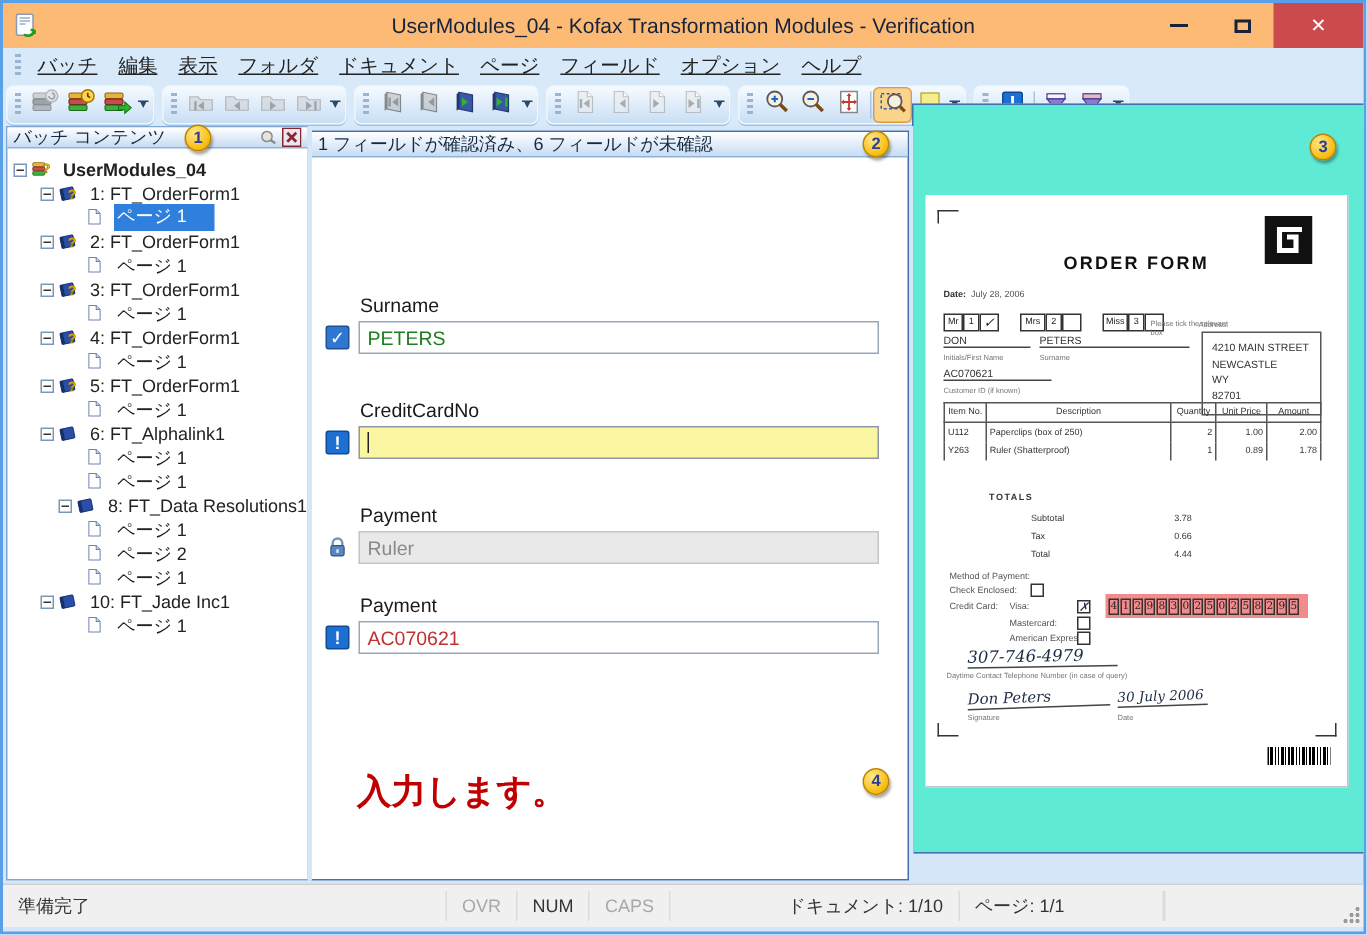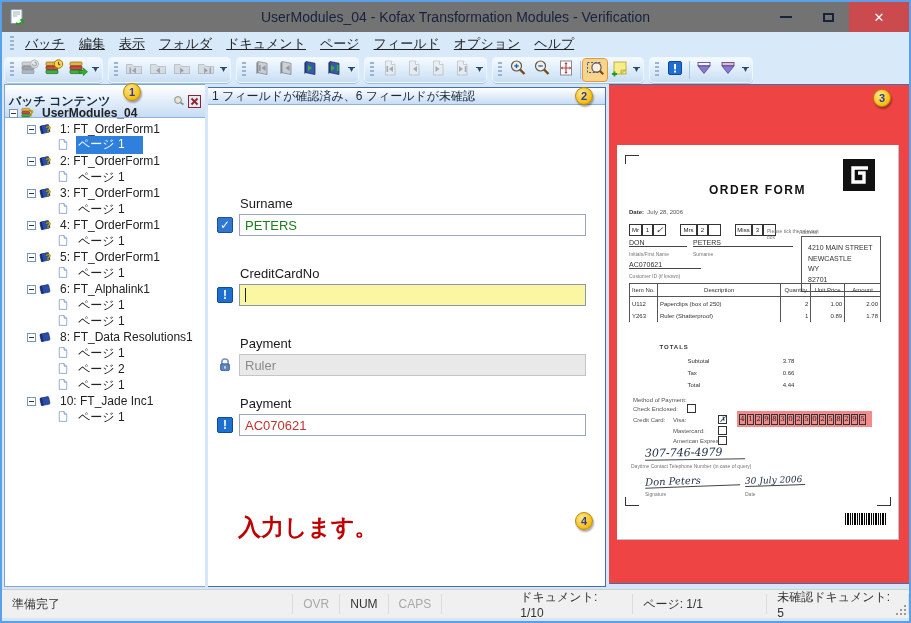--- a/index.html
+++ b/index.html
@@ -2,21 +2,21 @@
 <html><head>
 <meta charset="utf-8">
 <style>
   * { margin:0; padding:0; box-sizing:border-box; }
   html,body { width:911px; height:623px; }
   body { font-family:"Liberation Sans","DejaVu Sans",sans-serif; font-size:12px; color:#222; }
   #window { position:relative; width:911px; height:623px; background:#d4e6f8;
             border:2px solid #5aa0e8; overflow:hidden; }
 
   
-  #titlebar { position:absolute; left:0; top:0; right:0; height:30px; background:#737373;
+  #titlebar { position:absolute; left:0; top:0; right:0; height:30px; background:#fdba74;
               display:flex; align-items:center; }
   #app-icon { width:18px; height:18px; margin-left:6px; }
   #title-text { position:absolute; left:0; right:0; text-align:center; color:#16233a; font-size:14px; }
   .caption-btns { position:absolute; right:0; top:0; height:30px; display:flex; }
   .cap-btn { width:42px; height:30px; display:flex; align-items:center; justify-content:center;
              color:#16233a; font-size:13px; }
   .cap-btn.close { width:60px; background:#cb4a4e; color:#fff; font-weight:bold; }
   .glyph-min { width:12px; height:2px; background:#16233a; display:inline-block; }
   .glyph-max { width:11px; height:9px; border:2px solid #16233a; display:inline-block; }
 
@@ -46,21 +46,21 @@
                   font-size:12px; color:#152a40; display:flex; align-items:center; padding:0 4px; }
   .badge { position:absolute; width:18px; height:18px; border-radius:50%;
            background:radial-gradient(circle at 35% 30%, #ffe68a, #f7bc12 70%, #d99a00);
            border:1px solid #b88600; color:#2c3f8f; font-weight:bold; font-size:11px;
            display:flex; align-items:center; justify-content:center;
            box-shadow:1px 2px 2px rgba(0,0,0,.35); z-index:40; }
 
   
   #batch-panel { position:absolute; left:2px; top:82px; width:202px; height:503px;
                  background:#fff; border:1px solid #7da7d4; }
-  #batch-header { height:33px; position:relative;font-weight:bold; }
+  #batch-header { height:14px; position:relative; }
   #batch-title { flex:1; }
   .hdr-icon { width:13px; height:13px; margin-left:3px; display:flex; align-items:center; justify-content:center; }
   #tree { position:absolute; left:0; top:18px; right:0; bottom:0; overflow:hidden; padding-top:2px; }
   .tree-row { height:16px; display:flex; align-items:center; white-space:nowrap; font-size:12px; }
   .tree-row .exp { width:9px; height:9px; border:1px solid #7a97b8; background:#fff; position:relative;
                    margin-right:3px; flex:0 0 auto; }
   .tree-row .exp::before { content:""; position:absolute; left:1px; right:1px; top:3px; height:1px; background:#333; }
   .tree-row .ticon { width:16px; height:15px; margin-right:3px; flex:0 0 auto; }
   .tree-row.sel .lbl { background:#2f80dd; color:#fff; padding:0 18px 1px 2px; }
   .tree-row.bold .lbl { font-weight:bold; }
@@ -83,22 +83,22 @@
   .icon-exclaim { background:#1d6fd1; border:1px solid #0e4a96; border-radius:2px; color:#fff;
                   font-weight:bold; font-size:12px; display:flex; align-items:center; justify-content:center; }
   .icon-checkbox { background:#2f77d1; border:1px solid #1c4f96; border-radius:2px; color:#fff;
                    font-size:12px; display:flex; align-items:center; justify-content:center; }
 
   #error-section { position:absolute; left:0; top:422px; right:0; bottom:0; }
   #error-header { height:17px; font-size:11px; }
   #error-message { padding:4px 6px 0 30px; color:#c00000; font-weight:bold; font-size:23px; line-height:1.18; }
 
   
-  #viewer-panel { position:absolute; left:606px; top:82px; width:303px; height:500px;
-                  background:#ef4444; border:1px solid #4170ad; overflow:hidden; }
+  #viewer-panel { position:absolute; left:606px; top:67px; width:303px; height:500px;
+                  background:#5eead4; border:1px solid #4170ad; overflow:hidden; }
   #doc-page { position:absolute; left:8px; top:60px; width:282px; height:395px; background:#fff;
               border-right:1px solid #b9c4cf; border-bottom:1px solid #b9c4cf; color:#222; }
   .abs { position:absolute; }
   .tiny { font-size:6px; color:#555; }
   .micro { font-size:5px; color:#777; }
   .docline { border-bottom:1px solid #444; }
   .cropmark-tl { width:14px; height:9px; border-left:1.5px solid #333; border-top:1.5px solid #333; }
   .cropmark-bl { width:14px; height:9px; border-left:1.5px solid #333; border-bottom:1.5px solid #333; }
   .cropmark-br { width:14px; height:9px; border-right:1.5px solid #333; border-bottom:1.5px solid #333; }
   .cbox { border:1px solid #333; display:inline-flex; align-items:center; justify-content:center;
@@ -498,21 +498,21 @@
             </svg></span>
           <span class="lbl">ページ 1</span>
         </div>
         <div class="tree-row" style="padding-left: 52px;">
           <span class="ticon"><svg width="15" height="16" viewBox="0 0 20 20">
               <path d="M3 1.5h6.5l3.5 3.5v9.5H3z" fill="#fff" stroke="#6a87b5" stroke-width=".9"></path>
               <path d="M9.5 1.5V5H13" fill="#cfe0f5" stroke="#6a87b5" stroke-width=".9"></path>
             </svg></span>
           <span class="lbl">ページ 1</span>
         </div>
-        <div class="tree-row" style="padding-left: 22px;">
+        <div class="tree-row" style="padding-left: 22px; margin-left: 12px;">
           <span class="exp"></span>
           <span class="ticon"><svg width="16" height="16" viewBox="0 0 20 20">
               <g transform="rotate(-12 8 9)">
                 <rect x="2" y="4" width="11" height="9.5" rx="1" fill="#2b4fa8" stroke="#16306e" stroke-width=".8"></rect>
                 <rect x="2" y="4" width="2.6" height="9.5" fill="#16306e"></rect>
               </g>
             </svg></span>
           <span class="lbl">8: FT_Data Resolutions1</span>
         </div>
         <div class="tree-row" style="padding-left: 52px;">
@@ -734,17 +734,16 @@
     <span class="status-cell dim">OVR</span>
     <span class="status-sep"></span>
     <span class="status-cell">NUM</span>
     <span class="status-sep"></span>
     <span class="status-cell dim">CAPS</span>
     <span class="status-sep"></span>
     <span class="status-cell" style="margin-left:68px">ドキュメント: 1/10</span>
     <span class="status-sep"></span>
     <span class="status-cell" style="width:135px">ページ: 1/1</span>
     <span class="status-sep"></span>
-    <span class="status-cell">未確認ドキュメント: 5</span>
     <span class="status-sep"></span>
     <div id="resize-grip"></div>
   </div>
 </div>
 
 </body></html>

